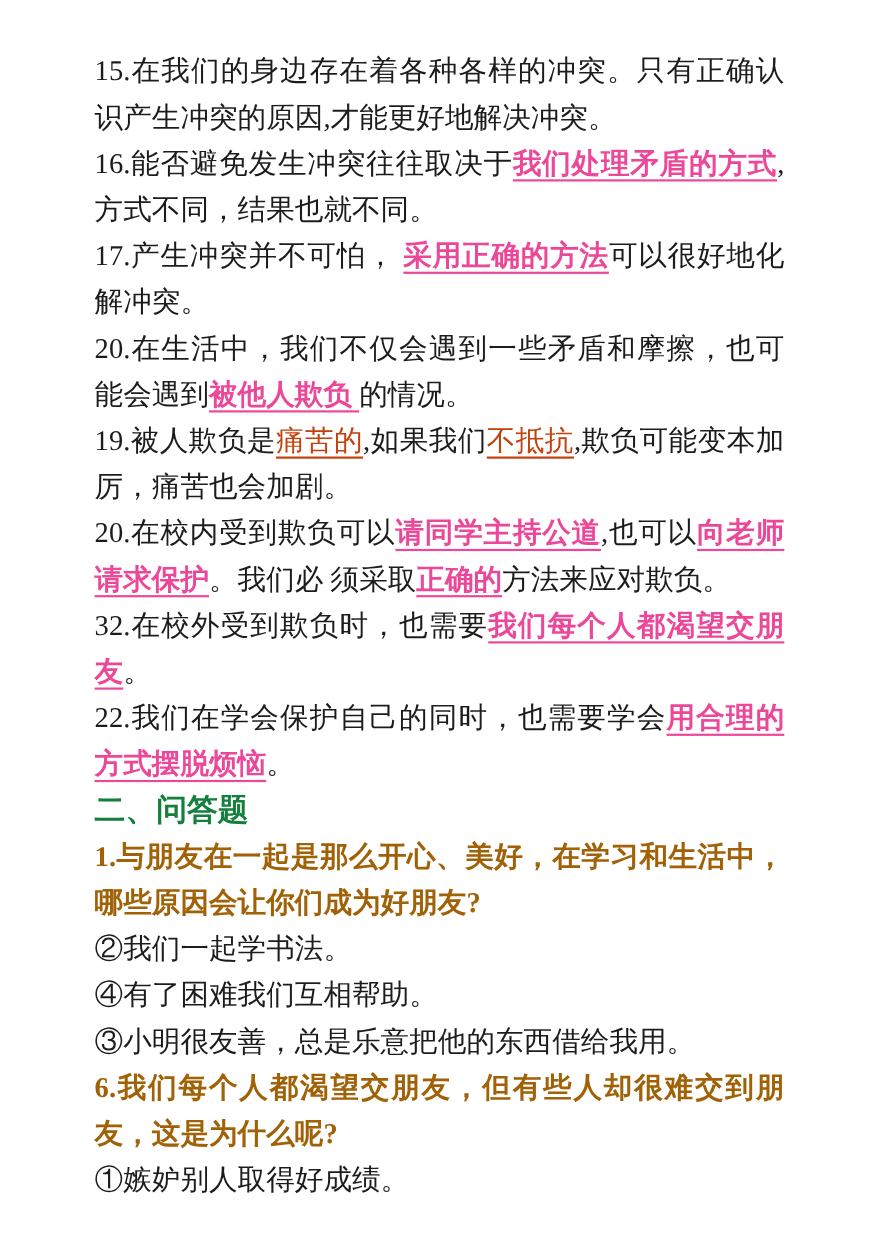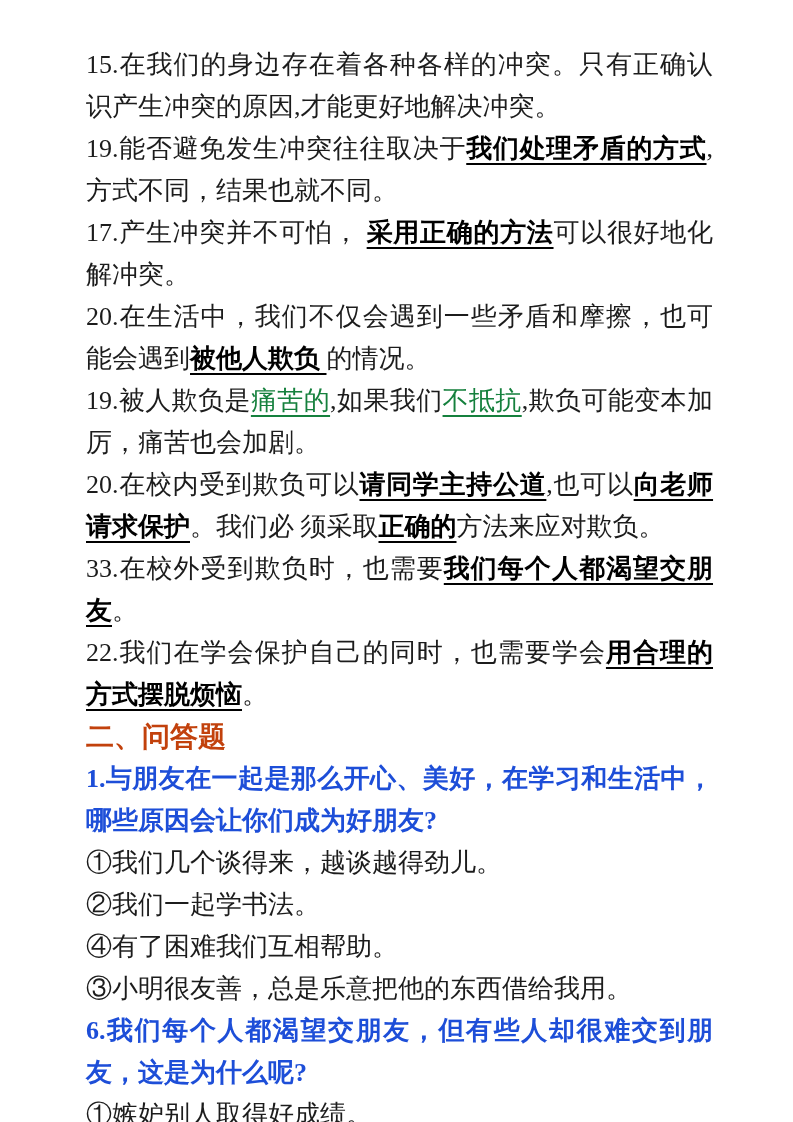--- a/index.html
+++ b/index.html
@@ -20,73 +20,72 @@
     font-size: 26px;
     line-height: 42px;
     color: #1c1c1c;
     text-align: justify;
   }
   p {
     margin: 0;
     padding: 0;
   }
   .blue-u {
-    color: #000000;
+    color: #ec4899;
     font-weight: bold;
     text-decoration: underline;
     text-decoration-thickness: 2px;
     text-underline-offset: 6px;
   }
   .black-u {
-    color: #15803d;
+    color: #c2410c;
     text-decoration: underline;
     text-decoration-thickness: 1.5px;
     text-underline-offset: 6px;
   }
   .red-heading {
-    color: #c2410c;
+    color: #15803d;
     font-weight: bold;
     font-size: 28px;
   }
   .question {
-    color: #1d4ed8;
+    color: #a16207;
     font-weight: bold;
   }
 </style>
 </head>
 <body>
 
 <main class="page">
 
   <section>
 
     <p><span>15.在我们的身边存在着各种各样的冲突。只有正确认识产生冲突的原因,才能更好地解决冲突。</span></p>
 
-    <p><span>19.能否避免发生冲突往往取决于</span><span class="blue-u">我们处理矛盾的方式</span><span>,方式不同，结果也就不同。</span></p>
+    <p><span>16.能否避免发生冲突往往取决于</span><span class="blue-u">我们处理矛盾的方式</span><span>,方式不同，结果也就不同。</span></p>
 
     <p><span>17.产生冲突并不可怕， </span><span class="blue-u">采用正确的方法</span><span>可以很好地化解冲突。</span></p>
 
     <p><span>20.在生活中，我们不仅会遇到一些矛盾和摩擦，也可能会遇到</span><span class="blue-u">被他人欺负 </span><span>的情况。</span></p>
 
     <p><span>19.被人欺负是</span><span class="black-u">痛苦的</span><span>,如果我们</span><span class="black-u">不抵抗</span><span>,欺负可能变本加厉，痛苦也会加剧。</span></p>
 
     <p><span>20.在校内受到欺负可以</span><span class="blue-u">请同学主持公道</span><span>,也可以</span><span class="blue-u">向老师请求保护</span><span>。我们必 须采取</span><span class="blue-u">正确的</span><span>方法来应对欺负。</span></p>
 
-    <p><span>33.在校外受到欺负时，也需要</span><span class="blue-u">我们每个人都渴望交朋友</span><span>。</span></p>
+    <p><span>32.在校外受到欺负时，也需要</span><span class="blue-u">我们每个人都渴望交朋友</span><span>。</span></p>
 
     <p><span>22.我们在学会保护自己的同时，也需要学会</span><span class="blue-u">用合理的方式摆脱烦恼</span><span>。</span></p>
 
   </section>
 
   <h2 class="red-heading" style="margin:0; line-height:42px;">二、问答题</h2>
 
   <section>
 
     <p class="question">1.与朋友在一起是那么开心、美好，在学习和生活中，哪些原因会让你们成为好朋友?</p>
-    <p>①我们几个谈得来，越谈越得劲儿。</p>
     <p>②我们一起学书法。</p>
     <p>④有了困难我们互相帮助。</p>
     <p>③小明很友善，总是乐意把他的东西借给我用。</p>
 
     <p class="question">6.我们每个人都渴望交朋友，但有些人却很难交到朋友，这是为什么呢?</p>
     <p>①嫉妒别人取得好成绩。</p>
 
   </section>
 
 </main>

